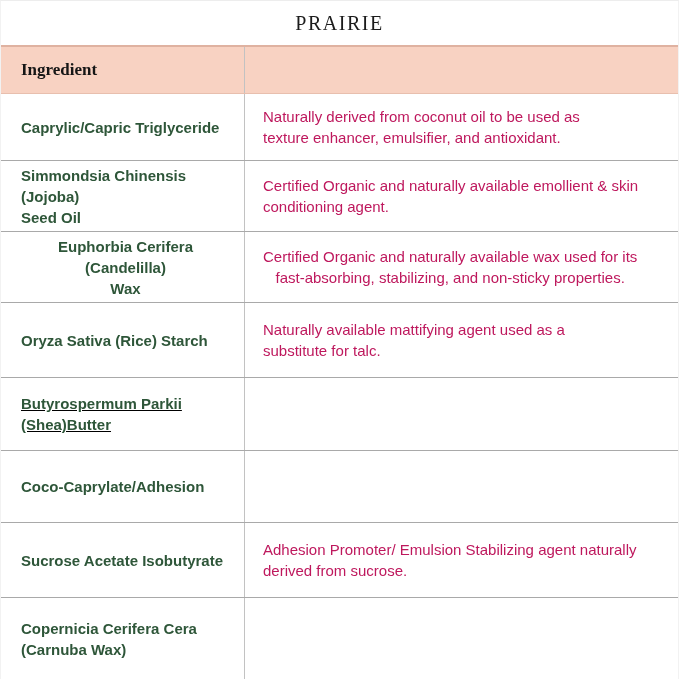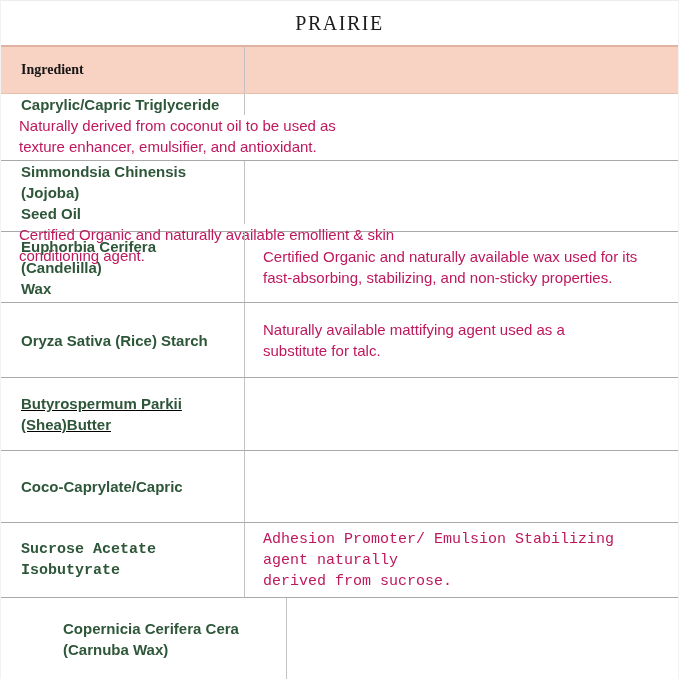--- a/index.html
+++ b/index.html
@@ -37,21 +37,21 @@
     background: #f8d2c2;
     border-top: 2px solid #dfb2a1;
     border-bottom: 1px solid #e8bfae;
     display: flex;
   }
   .header-cell {
     display: flex;
     align-items: center;
     font-family: "Liberation Serif", serif;
     font-weight: bold;
-    font-size: 14px;
+    font-size: 17px;
     color: #161616;
   }
   .col-left  { width: 244px; border-right: 1px solid #c2c2c2; padding-left: 20px; padding-right: 14px; }
   .col-right { width: 433px; padding-left: 18px; padding-right: 20px; }
   
   .row {
     display: flex;
     border-bottom: 1px solid #a9a9a9;
     background: #ffffff;
   }
@@ -65,28 +65,28 @@
     font-weight: bold;
     font-size: 15px;
     line-height: 21px;
     color: #2e5639;
   }
   .function-cell {
     font-size: 15px;
     line-height: 21px;
     color: #be185d;
   }
-  .r1 { height: 67px; flex-direction: column; }
-  .r2 { height: 71px; flex-direction: column; }
-  .r3 { height: 71px; }
+  .r1 { height: 67px; }
+  .r2 { height: 71px; }
+  .r3 { height: 71px; text-align: center; }
   .r4 { height: 75px; justify-content: space-between; }
   .r5 { height: 73px; text-decoration: underline; }
   .r6 { height: 72px; }
-  .r7 { height: 75px; font-family: Liberation Mono, monospace; }
-  .r8 { height: 82px; border-bottom: none; padding-left: 42px; }
+  .r7 { height: 75px; }
+  .r8 { height: 82px; border-bottom: none; }
 </style>
 </head>
 <body>
 
 <div class="page">
 
   <div class="title-band">
     <div class="brand-title">PRAIRIE</div>
   </div>
 
@@ -119,21 +119,21 @@
     <div class="cell function-cell col-right">Naturally available mattifying agent used as a
 substitute for talc.</div>
   </div>
 
   <div class="row r5">
     <div class="cell ingredient-cell col-left">Butyrospermum Parkii
 (Shea)Butter</div>
   </div>
 
   <div class="row r6">
-    <div class="cell ingredient-cell col-left">Coco-Caprylate/Capric</div>
+    <div class="cell ingredient-cell col-left">Coco-Caprylate/Adhesion</div>
   </div>
 
   <div class="row r7">
     <div class="cell ingredient-cell col-left">Sucrose Acetate Isobutyrate</div>
     <div class="cell function-cell col-right">Adhesion Promoter/ Emulsion Stabilizing agent naturally
 derived from sucrose.</div>
   </div>
 
   <div class="row r8">
     <div class="cell ingredient-cell col-left">Copernicia Cerifera Cera

